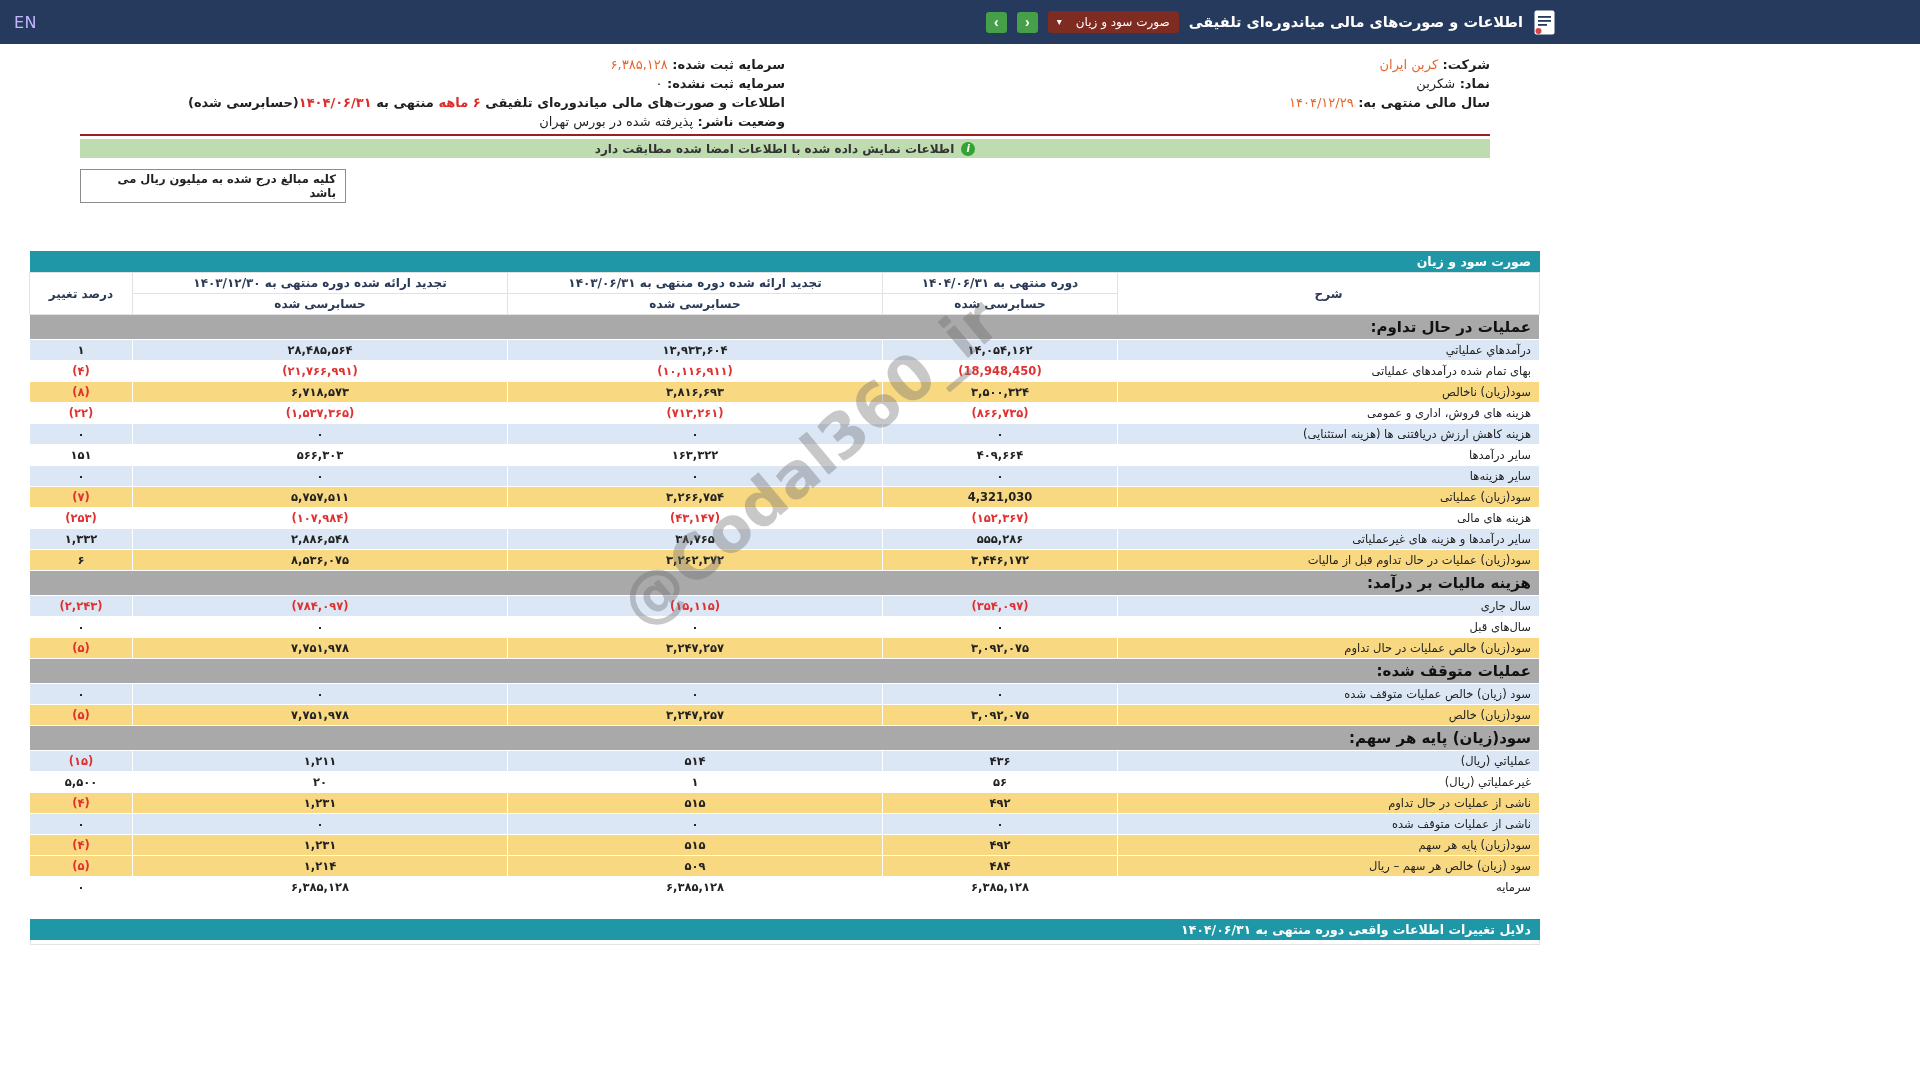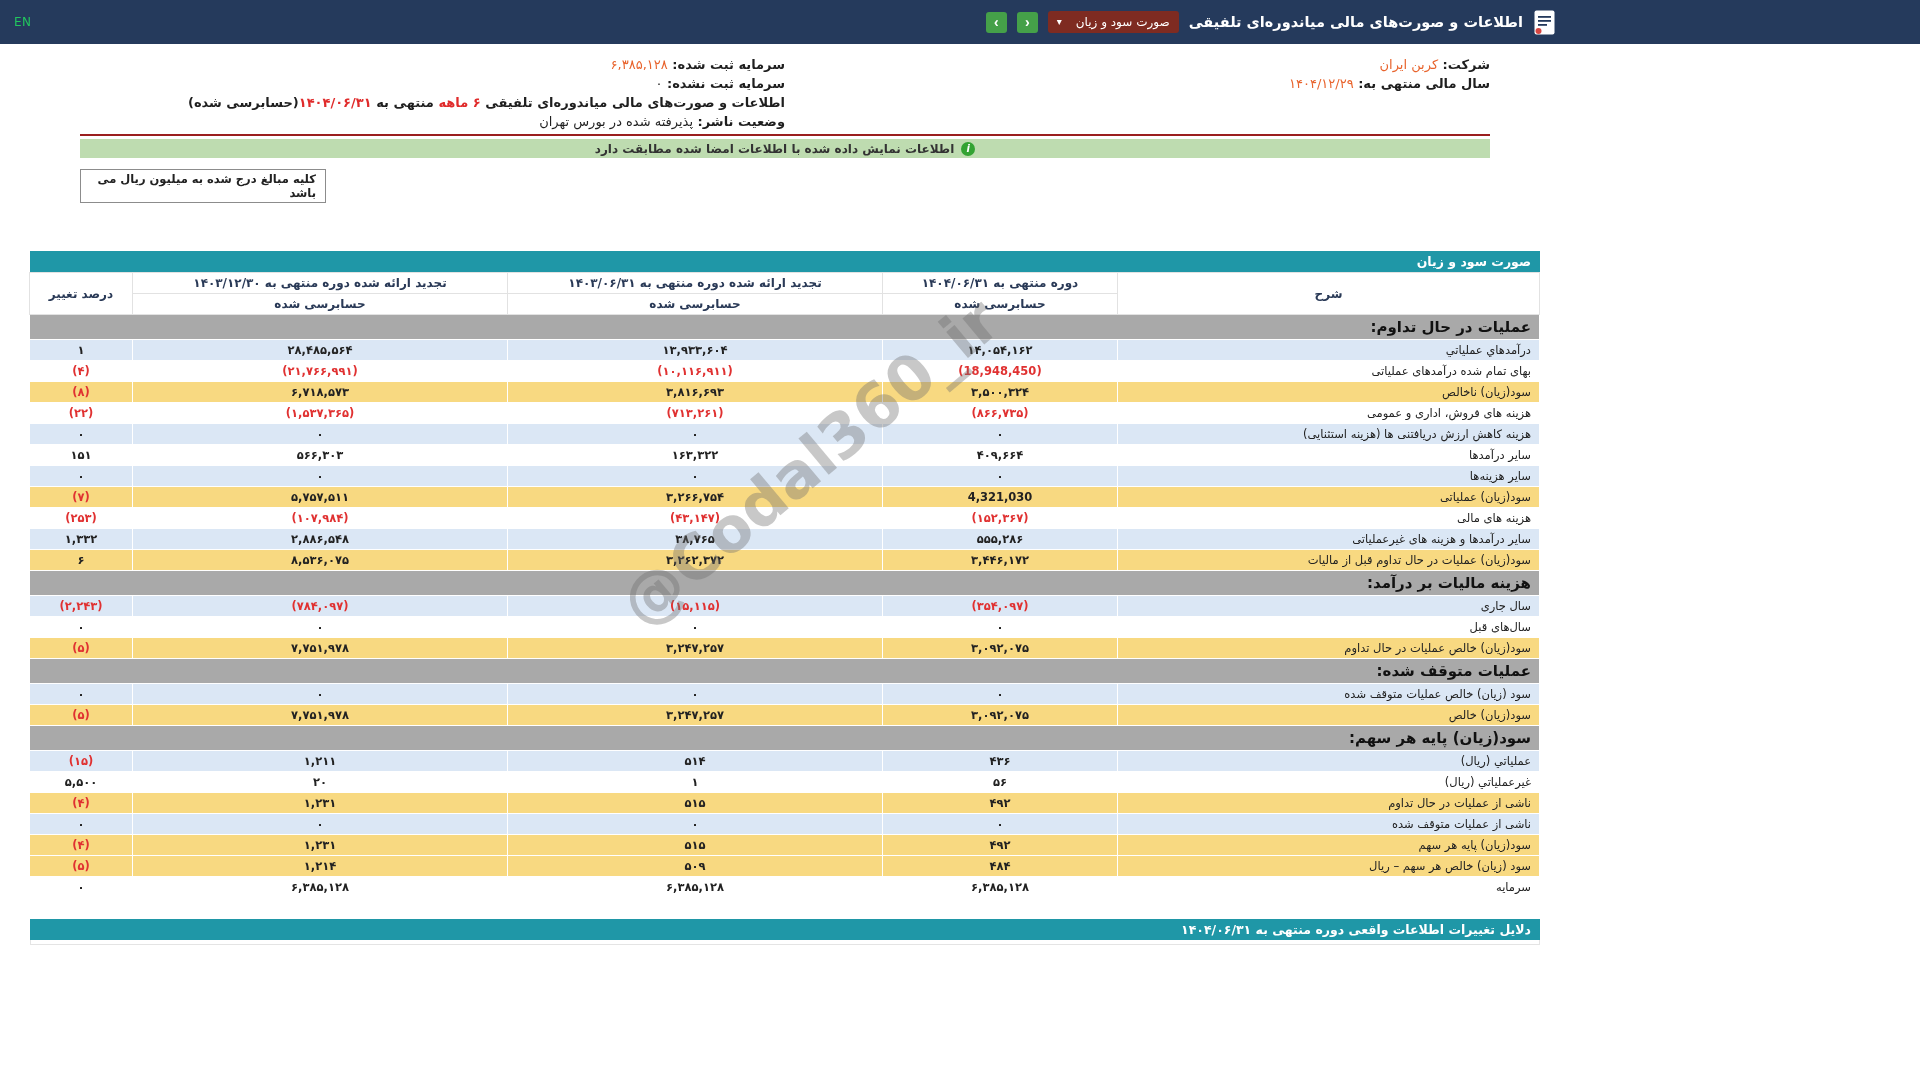--- a/index.html
+++ b/index.html
@@ -13,21 +13,21 @@
 .topbar-right{display:flex;align-items:center;gap:10px;}
 .doc-icon{display:flex;align-items:center;}
 .topbar-title{color:#fff;font-weight:bold;font-size:14.5px;white-space:nowrap;}
 .statement-select{background:#7e2b21;color:#fff;height:22px;display:flex;align-items:center;
   justify-content:space-between;gap:14px;padding:0 9px;border-radius:3px;font-size:12px;
   min-width:118px;cursor:pointer;}
 .caret{font-size:10px;line-height:1;}
 .nav-btn{width:21px;height:21px;background:#45a049;border:none;border-radius:3px;color:#fff;
   font-size:14px;font-weight:bold;display:flex;align-items:center;justify-content:center;
   cursor:pointer;padding:0;}
-.lang-link{color:#22c55e;font-size:12px;cursor:pointer;letter-spacing:.5px;}
+.lang-link{color:#c4b5fd;font-size:16px;cursor:pointer;letter-spacing:.5px;}
 
 
 .page{width:1570px;margin:0 auto 0 0;position:relative;background:#fff;}
 
 
 .company{margin:0 80px;padding-top:11px;padding-bottom:3px;border-bottom:2px solid #9b1f1f;}
 .company-grid{display:grid;grid-template-columns:1fr 1fr;}
 .info-row{height:19px;line-height:19px;font-size:13px;color:#1f1f1f;white-space:nowrap;}
 .info-row .lbl{font-weight:bold;}
 .val{color:#1f1f1f;}
@@ -35,21 +35,21 @@
 .seg{font-weight:bold;color:#1f1f1f;}
 .seg.red{color:#e02b2b;}
 
 
 .notice{margin:3px 80px 0;background:#bedcb0;height:19px;display:flex;align-items:center;
   justify-content:center;gap:7px;font-size:12px;font-weight:bold;color:#333;}
 .info-icon{width:14px;height:14px;border-radius:50%;background:#33a333;color:#fff;font-size:10px;
   line-height:14px;text-align:center;font-weight:bold;font-style:italic;flex:0 0 auto;}
 
 
-.unit-note{margin:11px auto 0 80px;width:246px;border:1px solid #8c8c8c;font-size:11.5px;
+.unit-note{margin:11px auto 0 80px;width:266px;border:1px solid #8c8c8c;font-size:11.5px;
   font-weight:bold;color:#222;padding:2px 9px;text-align:right;background:#fff;}
 
 
 .table-zone{margin:48px 30px 0;position:relative;}
 .bar{background:#1f97a7;color:#fff;height:21px;line-height:21px;font-weight:bold;font-size:12.5px;
   padding:0 9px;white-space:nowrap;overflow:hidden;}
 table.pl{width:100%;border-collapse:collapse;table-layout:fixed;background:#fff;border:1px solid #c9c9c9;}
 .pl thead th{background:#fff;color:#2a3a57;font-weight:bold;font-size:12px;padding:3px 2px;
   border:1px solid #e2e2e2;text-align:center;}
 .pl tbody td{font-size:11.5px;padding:3px 4px;border:1px solid #fff;color:#222;}
@@ -97,20 +97,21 @@
     <span class="lang-link">EN</span>
   </div>
 </header>
 
 <div class="page">
 
   <section class="company">
     <div class="company-grid">
       <div>
           <div class="info-row"><span class="lbl">شرکت: </span><span class="val orange">كربن ايران</span></div>
+          <div class="info-row"><span class="lbl">نماد: </span><span class="val">شكربن</span></div>
           <div class="info-row"><span class="lbl">سال مالی منتهی به: </span><span class="val orange">۱۴۰۴/۱۲/۲۹</span></div>
         </div>
       <div>
           <div class="info-row"><span class="lbl">سرمایه ثبت شده: </span><span class="val orange">۶,۳۸۵,۱۲۸</span></div>
           <div class="info-row"><span class="lbl">سرمایه ثبت نشده: </span><span class="val">۰</span></div>
           <div class="info-row"><span class="seg">اطلاعات و صورت‌های مالی میاندوره‌ای تلفیقی </span><span class="seg red">۶ ماهه</span><span class="seg"> منتهی به </span><span class="seg red">۱۴۰۴/۰۶/۳۱</span><span class="seg">(حسابرسی شده)</span></div>
           <div class="info-row"><span class="lbl">وضعیت ناشر: </span><span class="val">پذیرفته شده در بورس تهران</span></div>
         </div>
     </div>
   </section>

